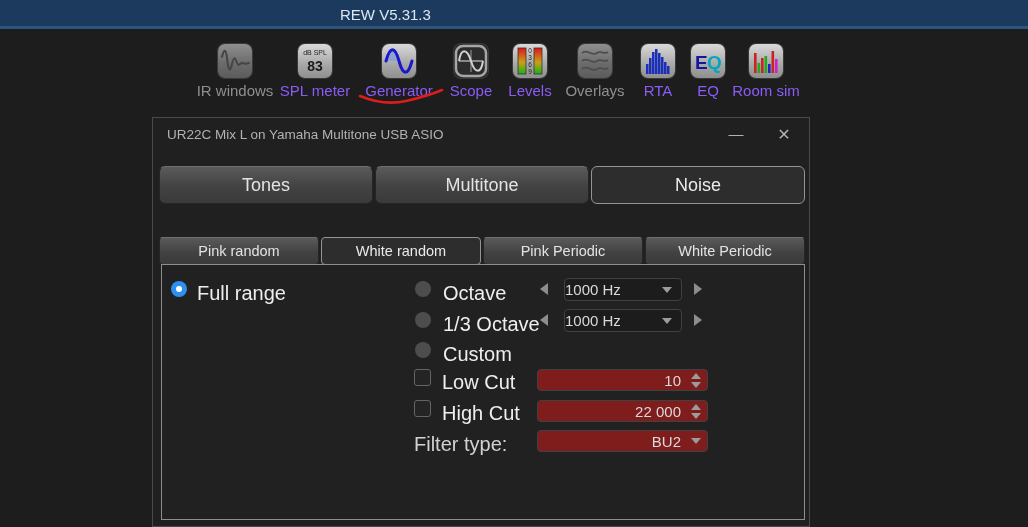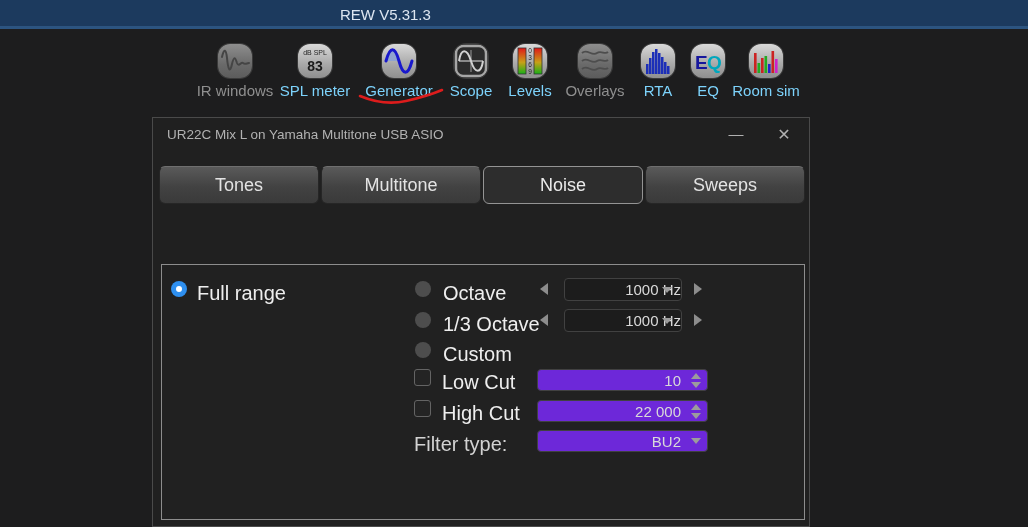--- a/index.html
+++ b/index.html
@@ -16,27 +16,27 @@
   .titlebar-text {
     position:absolute; left:340px; top:6px; font-size:15px; color:#dde6f1;
   }
   
   .tb-item {
     position:absolute; top:44px; width:96px;
     display:flex; flex-direction:column; align-items:center;
     transform:translateX(-50%);
   }
   .tb-icon {
-    width:34px; height:34px; border-radius:12px;
+    width:34px; height:34px; border-radius:7px;
     background:linear-gradient(180deg,#d9d9d9,#a8a8a8 60%,#8f8f8f);
     box-shadow:0 0 0 1px #3a3a3a; overflow:hidden;
     display:flex; align-items:center; justify-content:center;
   }
   .tb-icon.dim { background:linear-gradient(180deg,#8e8e8e,#6a6a6a 60%,#5c5c5c); }
-  .tb-label { margin-top:4px; font-size:15px; color:#7dd3fc; white-space:nowrap; }
+  .tb-label { margin-top:4px; font-size:15px; color:#8b5cf6; white-space:nowrap; }
   .tb-item.dim .tb-label { color:#8f8f8f; }
   .annotation-svg { position:absolute; left:356px; top:87px; pointer-events:none; }
   
   .dialog {
     position:absolute; left:152px; top:117px; width:658px; height:410px;
     background:#202020; border:1px solid #4a4a4a;
   }
   .dlg-title {
     position:absolute; left:14px; top:9px; font-size:13.5px; color:#b2b2b2;
   }
@@ -78,31 +78,31 @@
     content:""; position:absolute; left:5px; top:5px; width:6px; height:6px;
     border-radius:50%; background:#fff;
   }
   .checkbox {
     position:absolute; width:17px; height:17px; border:1px solid #646464;
     border-radius:3px; background:#242424;
   }
   .ctl-label { position:absolute; font-size:20px; color:#eeeeee; white-space:nowrap; }
   .ctl-label.dim2 { color:#d2d2d2; }
   .field {
-    position:absolute; width:171px; height:22px; background:#6d28d9;
+    position:absolute; width:171px; height:22px; background:#7f1d1d;
     border:1px solid #414141; border-radius:4px;
     display:flex; align-items:center; justify-content:flex-end;
     font-size:15px; color:#d9d9d9; padding-right:6px;
   }
   .field .val { margin-right:10px; }
   .combo {
     position:absolute; width:118px; height:23px; background:#1c1c1c;
     border:1px solid #414141; border-radius:4px;
     font-size:15px; color:#d9d9d9;
-    display:flex; align-items:center; justify-content:flex-end;
+    display:flex; align-items:center; justify-content:flex-start;
   }
   .combo .caret-down { position:absolute; right:9px; }
   .caret-down {
     width:0; height:0; border-left:5px solid transparent;
     border-right:5px solid transparent; border-top:6px solid #9c9c9c;
   }
   .spin { display:flex; flex-direction:column; gap:3px; }
   .spin .up {
     width:0;height:0;border-left:5px solid transparent;
     border-right:5px solid transparent;border-bottom:6px solid #9c9c9c;
@@ -242,23 +242,28 @@
 
 <div class="dialog">
   <div class="dlg-title">UR22C Mix L on Yamaha Multitone USB ASIO</div>
   <div class="dlg-min">—</div>
   <div class="dlg-close">✕</div>
 
   <div class="tabrow main">
     <div class="tab">Tones</div>
     <div class="tab">Multitone</div>
     <div class="tab selected">Noise</div>
-    <div class="tab">Sweeps</div>
-  </div>
-
+  </div>
+
+  <div class="tabrow sub">
+    <div class="tab">Pink random</div>
+    <div class="tab selected">White random</div>
+    <div class="tab">Pink Periodic</div>
+    <div class="tab">White Periodic</div>
+  </div>
 
   <div class="panel">
 
     <div class="radio on" style="left:9px; top:16px"></div>
     <div class="ctl-label" style="left:35px; top:17px">Full range</div>
 
     <div class="radio" style="left:253px; top:16px"></div>
     <div class="ctl-label" style="left:281px; top:17px">Octave</div>
     <div class="arrow-left" style="left:378px; top:18px"></div>
     <div class="combo" style="left:402px; top:13px">

